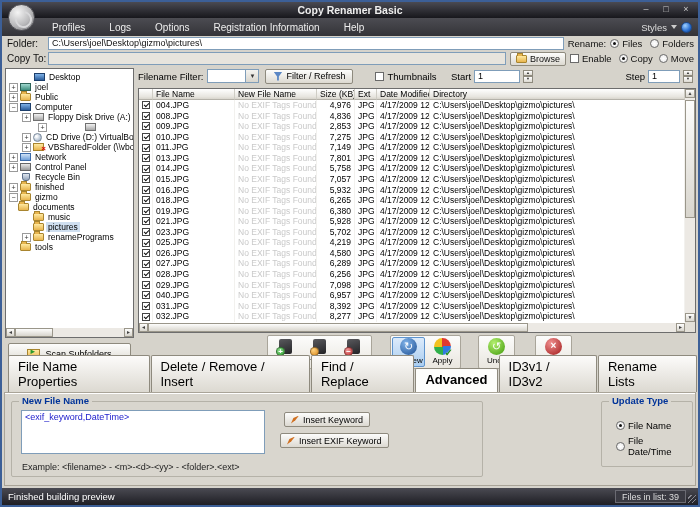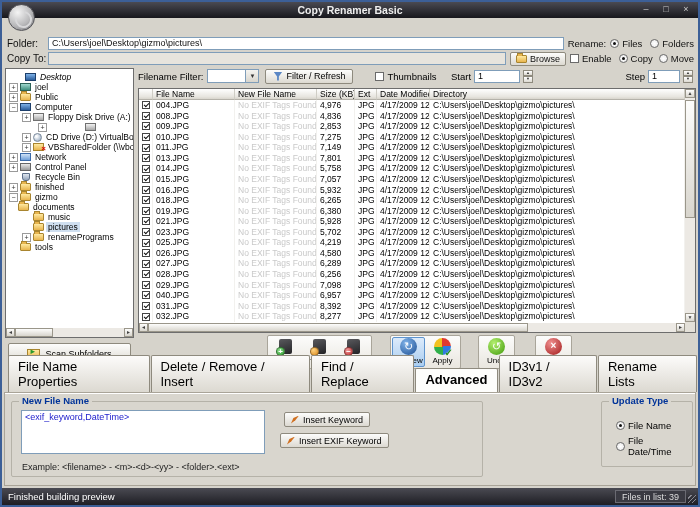--- a/index.html
+++ b/index.html
@@ -92,21 +92,21 @@
 
   
   .table-box { position:absolute; left:136px; top:22px; width:558px; height:245px; border:1px solid #6d6d6d; background:#fff; }
   .thead { position:absolute; top:0; left:0; right:10px; height:11px; display:grid; grid-template-columns:14px 82px 82px 38px 22px 53px 1fr; }
   .th { background:linear-gradient(#fff,#e8e6e0 75%,#d8d5cd); border-right:1px solid #cfcdc5; border-bottom:1px solid #b5b2aa; font-size:8.5px; line-height:10px; padding:0 3px; overflow:hidden; white-space:nowrap; }
   .tbody { position:absolute; top:11px; left:0; right:10px; bottom:10px; overflow:hidden; }
   .trow { display:grid; grid-template-columns:14px 82px 82px 38px 22px 53px 1fr; height:10.57px; font-size:8.5px; line-height:10.5px; }
   .td { padding:0 3px; overflow:hidden; white-space:nowrap; border-right:1px solid #f2f1ee; }
   .td.cb { display:flex; align-items:center; justify-content:center; padding:0; }
   .td.newname { color:#c9c9c9; }
-  .td.size { }
+  .td.size { text-align:right; }
   .tbl-cb { width:8px; height:8px; border:1px solid #444; background:#fff; position:relative; }
   .tbl-cb::after { content:""; position:absolute; left:1px; top:1px; width:4px; height:2px; border-left:1.4px solid #111; border-bottom:1.4px solid #111; transform:rotate(-45deg); }
   .sb-v { position:absolute; top:0; right:0; bottom:10px; width:10px; background:#ece9e4; display:flex; flex-direction:column; }
   .sb-v .sb-btn { width:10px; }
   .sb-corner { position:absolute; right:0; bottom:0; width:10px; height:10px; background:#e3e0d8; }
   .table-hsb { left:0; right:10px; }
 
   
   .btn-group { position:absolute; top:269px; height:34px; display:flex; border:1px solid #a9a59a; background:linear-gradient(#fcfcfb,#e9e6df); padding:1px; gap:1px; border-radius:2px; }
   .act-btn { width:33px; display:flex; flex-direction:column; align-items:center; justify-content:flex-end; font-size:8px; padding-bottom:1px; gap:1px; border:1px solid transparent; border-radius:2px; }
@@ -157,20 +157,34 @@
   <div class="titlebar">
     <div class="title">Copy Renamer Basic</div>
     <div class="winbtns">
       <span class="winbtn">–</span>
       <span class="winbtn">□</span>
       <span class="winbtn">×</span>
     </div>
   </div>
   <div class="logo"></div>
 
+  <div class="menubar">
+    <div class="items">
+        <span class="menu-item">Profiles</span>
+        <span class="menu-item">Logs</span>
+        <span class="menu-item">Options</span>
+        <span class="menu-item">Registration Information</span>
+        <span class="menu-item">Help</span>
+      </div>
+    <div class="menu-right">
+      <span class="styles-label">Styles</span>
+      <span class="caret"></span>
+      <span class="globe"></span>
+    </div>
+  </div>
 
   <div class="bar-row folder-row">
     <span class="bar-label">Folder:</span>
     <div class="txt-input folder-input">C:\Users\joel\Desktop\gizmo\pictures\</div>
     <span class="ctl-label" style="margin-left:4px;">Rename:</span>
     <span class="radio checked"></span>
     <span class="ctl-label">Files</span>
     <span class="radio" style="margin-left:4px;"></span>
     <span class="ctl-label">Folders</span>
   </div>
@@ -187,21 +201,21 @@
     <span class="radio checked" style="margin-left:3px;"></span>
     <span class="ctl-label">Copy</span>
     <span class="radio" style="margin-left:2px;"></span>
     <span class="ctl-label">Move</span>
   </div>
 
   <div class="main">
 
     <div class="tree-panel">
       <div class="tree-rows">
-          <div class="tree-row" style="padding-left: 8px; font-style: italic;">
+          <div class="tree-row" style="padding-left: 17px;">
             <span class="expander hidden"></span>
             <span class="ti ti-desktop"></span>
             <span class="tlabel">Desktop</span>
           </div>
           <div class="tree-row" style="padding-left: 3px;">
             <span class="expander">+</span>
             <span class="ti ti-user"></span>
             <span class="tlabel">joel</span>
           </div>
           <div class="tree-row" style="padding-left: 3px;">

